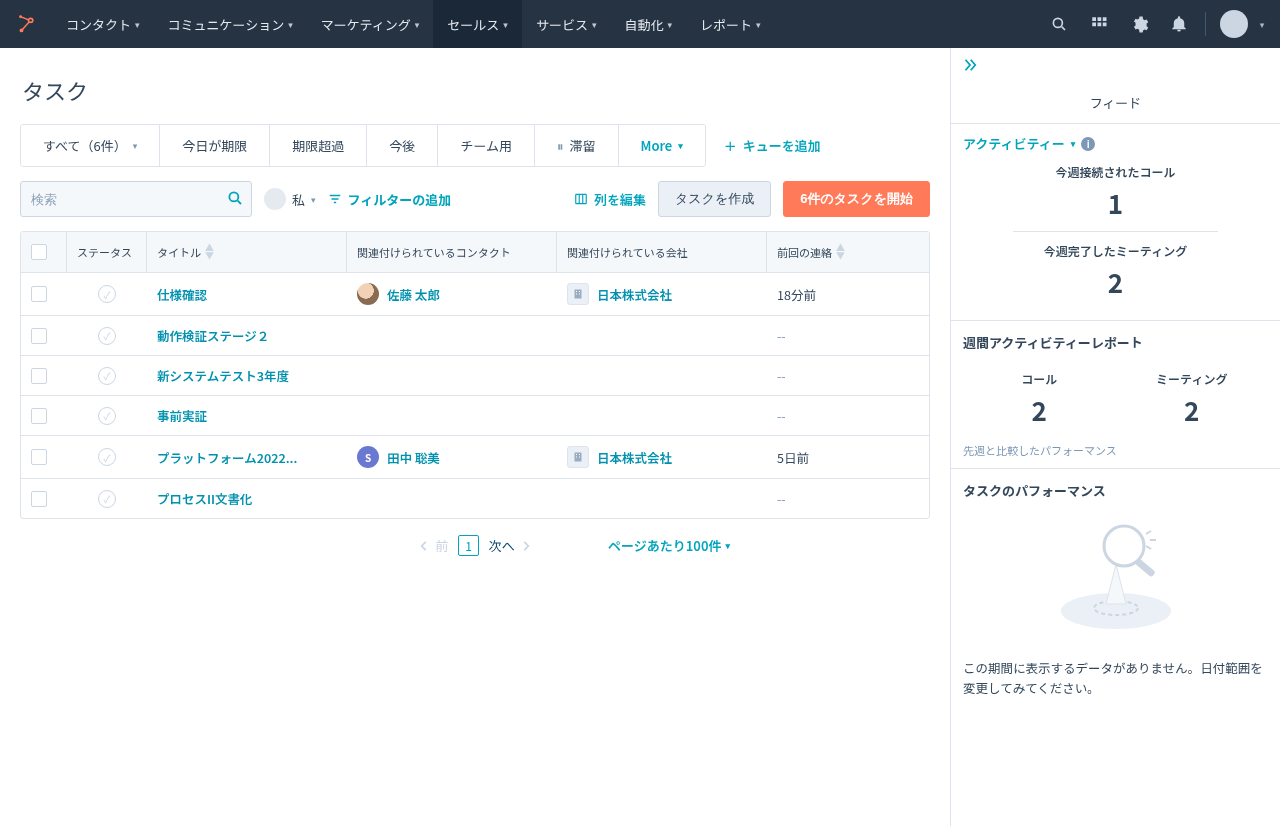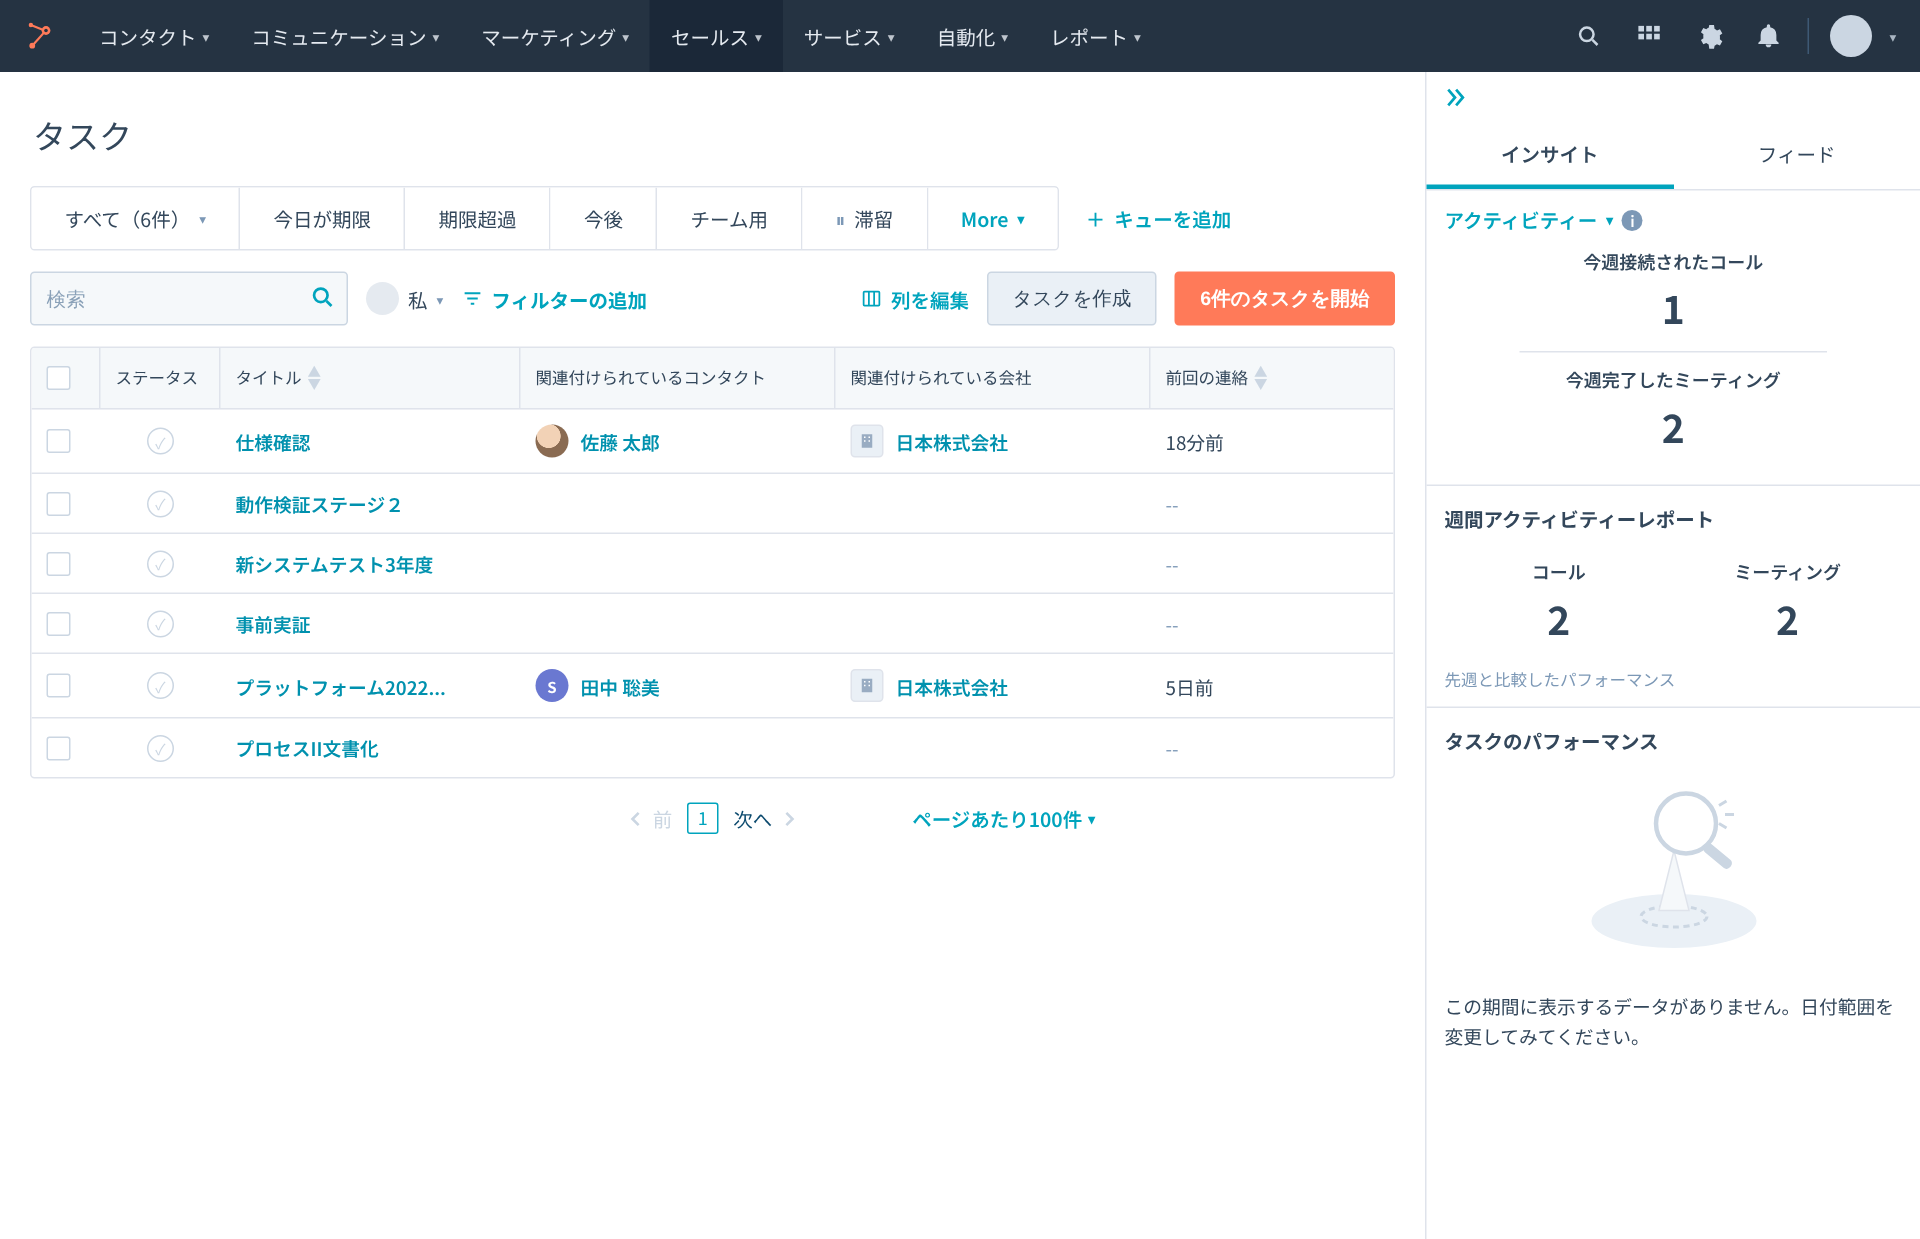--- a/index.html
+++ b/index.html
@@ -34,21 +34,21 @@
   .tabs-row{display:flex;align-items:center;gap:0}
   .tabs{display:flex;border:1px solid var(--line2);border-radius:3px;overflow:hidden}
   .tab{padding:11px 22px;font-size:13px;color:var(--ink);border-right:1px solid var(--line2);cursor:pointer;display:flex;align-items:center;gap:6px;background:#fff}
   .tab:last-child{border-right:none}
   .tab.more{color:var(--teal);font-weight:600}
   .tab .caret{font-size:9px;color:#7c98b6}
   .add-queue{margin-left:18px;color:var(--teal);font-weight:600;cursor:pointer;display:flex;align-items:center;gap:6px}
 
   
   .controls{display:flex;align-items:center;gap:12px;margin-top:14px}
-  .search{position:relative;width:212px}
+  .search{position:relative;width:232px}
   .search input{width:100%;height:36px;border:1px solid var(--line);border-radius:3px;background:var(--panel);padding:0 34px 0 10px;font-size:13px;color:var(--ink)}
   .search input::placeholder{color:#8aa1b8}
   .search .si{position:absolute;right:8px;top:8px;color:var(--teal)}
   .user-chip{display:flex;align-items:center;gap:6px;color:var(--ink);cursor:pointer}
   .user-chip .avatar-s{width:22px;height:22px;border-radius:50%;background:#e5eaf0}
   .filter-link{color:var(--teal);font-weight:700;display:flex;align-items:center;gap:6px;cursor:pointer}
   .controls .spacer{flex:1}
   .col-edit{color:var(--teal);font-weight:600;cursor:pointer;display:flex;align-items:center;gap:6px}
   .btn{height:36px;padding:0 16px;border-radius:3px;border:1px solid var(--line);background:#eaf0f6;color:var(--ink);font-size:13px;cursor:pointer}
   .btn.primary{background:var(--orange);border-color:var(--orange);color:#fff;font-weight:600}
@@ -426,21 +426,20 @@
 
   <div class="side">
     <div class="collapse">
       <span>
           <svg width="18" height="18" viewBox="0 0 24 24" fill="none" stroke="currentColor" stroke-width="2.4">
             <path d="M6 5l6 7-6 7M13 5l6 7-6 7"></path>
           </svg>
         </span>
     </div>
     <div class="stabs">
-      <div class="stab active">インサイト</div>
       <div class="stab">フィード</div>
     </div>
 
     <div class="section">
       <div class="act-head">
         <span>アクティビティー</span>
         <span style="font-size:9px">▾</span>
         <span class="info-circ">i</span>
       </div>
       <div class="stat">

